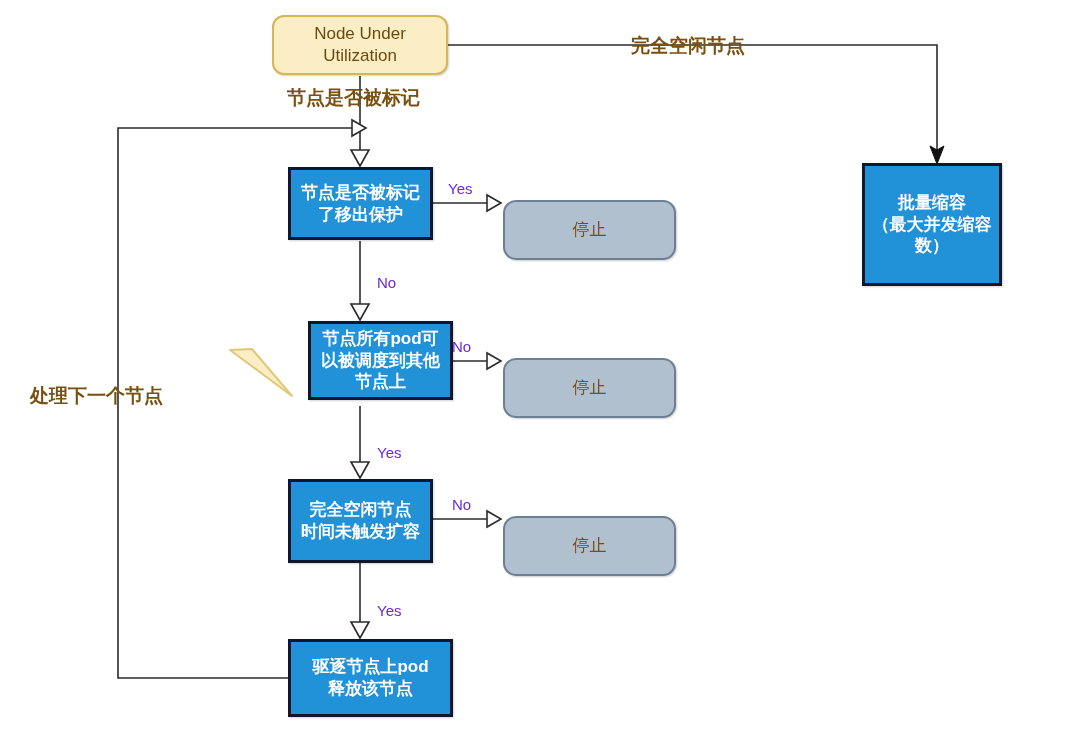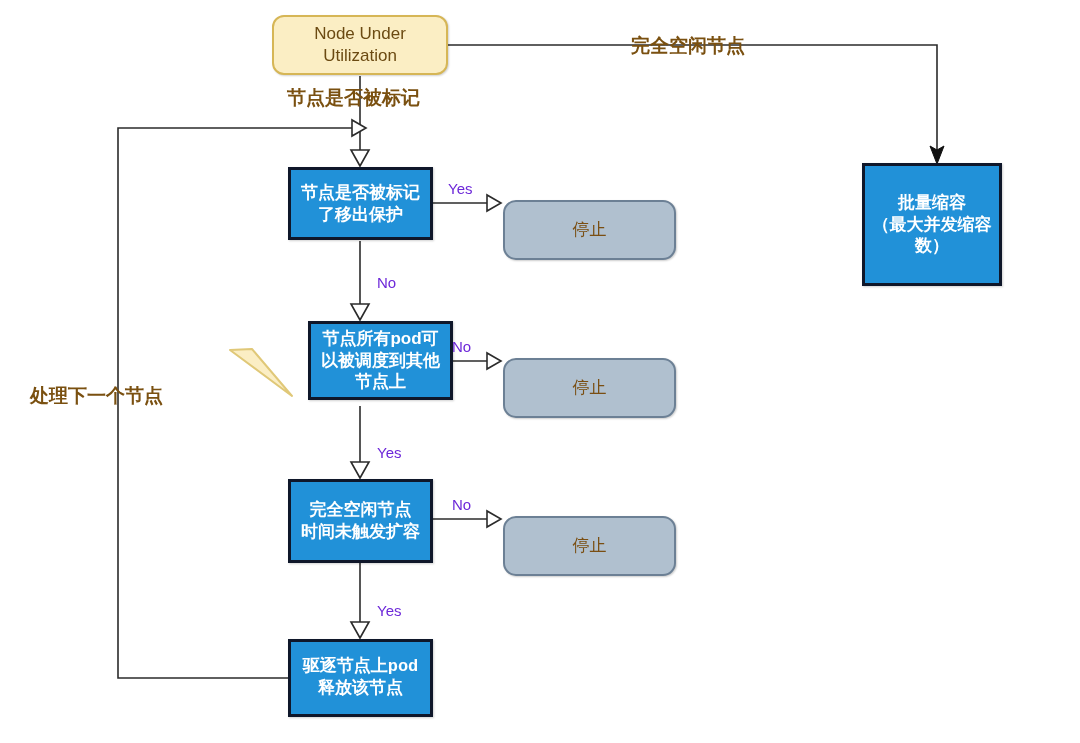--- a/index.html
+++ b/index.html
@@ -171,21 +171,21 @@
     </div>
   </div>
 
   <div class="node node-process" style="left:288px; top:479px; width:145px; height:84px;">
     <div>
       <div>完全空闲节点</div>
       <div>时间未触发扩容</div>
     </div>
   </div>
 
-  <div class="node node-process" style="left:288px; top:639px; width:145px; height:78px;font-family:Liberation Mono, monospace;">
+  <div class="node node-process" style="left:288px; top:639px; width:165px; height:78px;">
     <div>
       <div>驱逐节点上pod</div>
       <div>释放该节点</div>
     </div>
   </div>
 
   <div class="node node-process" style="left:862px; top:163px; width:140px; height:123px;justify-content:center;">
     <div>
       <div>批量缩容</div>
       <div>（最大并发缩容数）</div>

